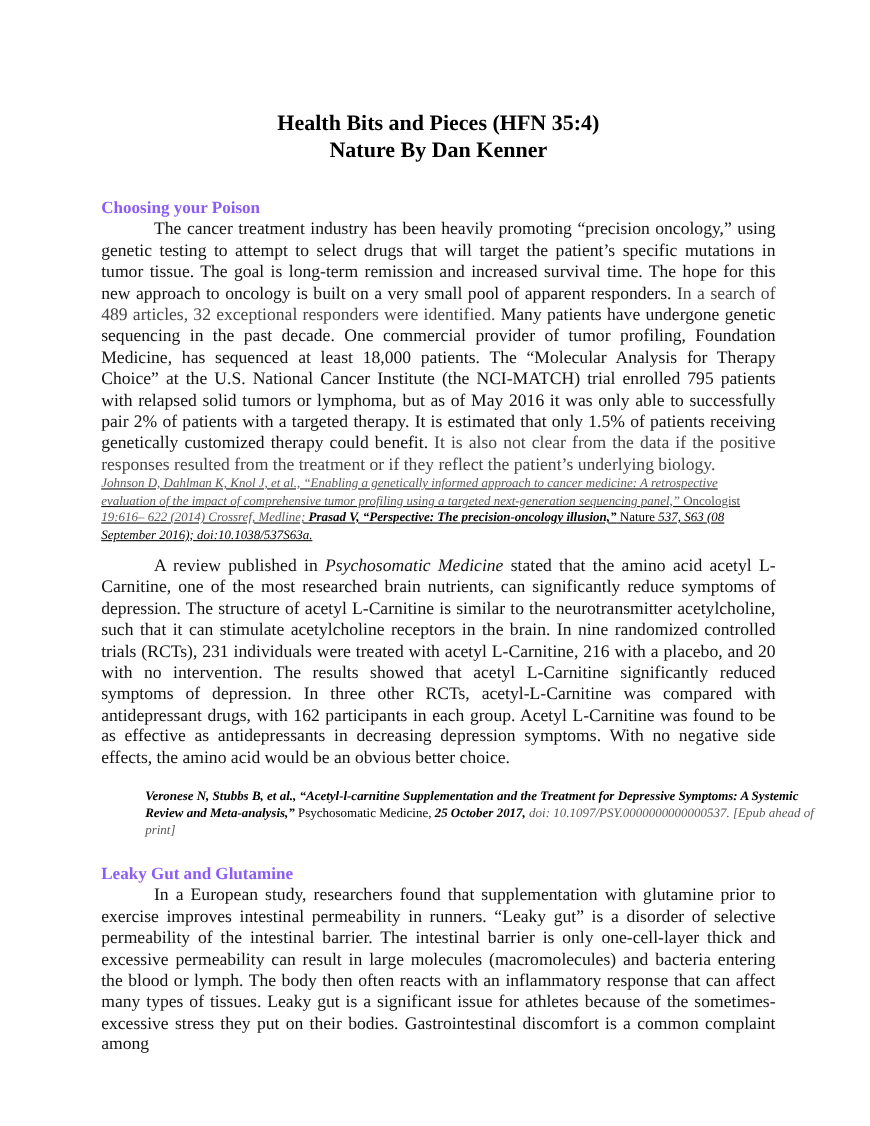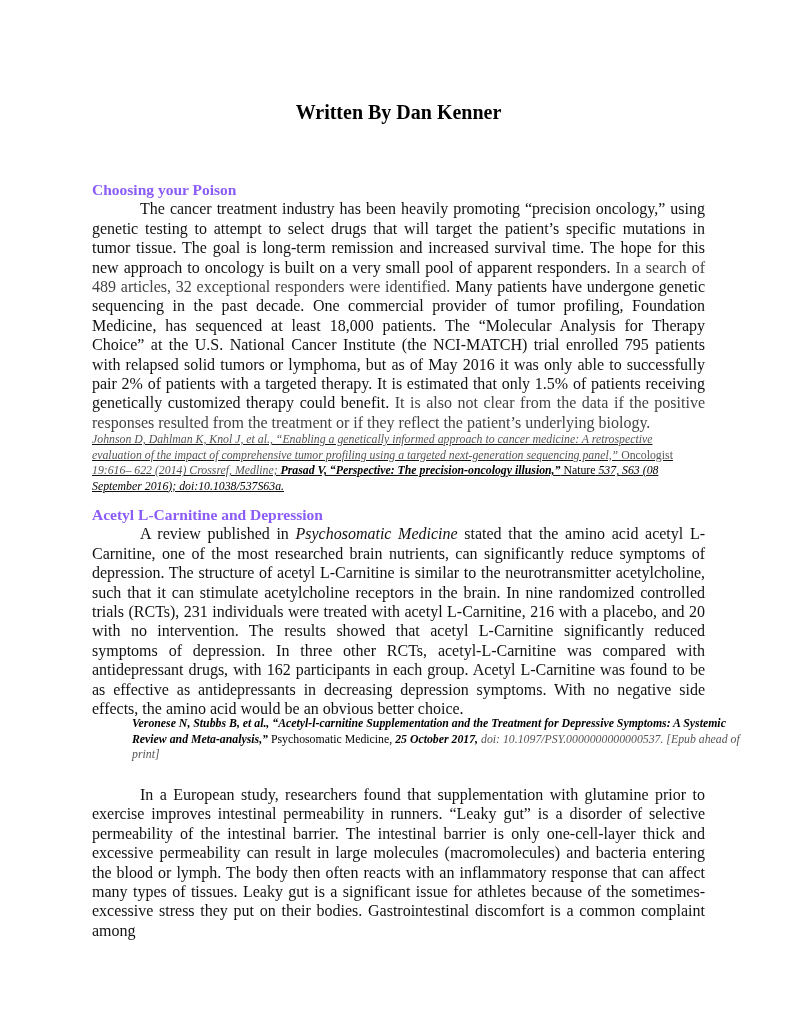--- a/index.html
+++ b/index.html
@@ -28,38 +28,39 @@
   .ref .darkn { color: #000; }
   .block { position: absolute; left: 0; width: 613px; }
   .ital { font-style: italic; }
 </style>
 </head>
 <body>
 
 <div class="page">
 
   <div class="title">
-    <div>Written By Dan Kenner</div>
+    <div>Health Bits and Pieces (HFN 35:4)</div>
+    <div>Nature By Dan Kenner</div>
   </div>
 
   <div class="block" style="top:180px;">
     <h2 class="section-heading">Choosing your Poison</h2>
     <p class="para"><span>The cancer treatment industry has been heavily promoting “precision oncology,” using genetic testing to attempt to select drugs that will target the patient’s specific mutations in tumor tissue. The goal is long-term remission and increased survival time. The hope for this new approach to oncology is built on a very small pool of apparent responders.</span><span class="gray"> In a search of 489 articles, 32 exceptional responders were identified.</span><span> Many patients have undergone genetic sequencing in the past decade. One commercial provider of tumor profiling, Foundation Medicine, has sequenced at least 18,000 patients. The “Molecular Analysis for Therapy Choice” at the U.S. National Cancer Institute (the NCI-MATCH) trial enrolled 795 patients with relapsed solid tumors or lymphoma, but as of May 2016 it was only able to successfully pair 2% of patients with a targeted therapy. It is estimated that only 1.5% of patients receiving genetically customized therapy could benefit.</span><span class="gray"> It is also not clear from the data if the positive responses resulted from the treatment or if they reflect the patient’s underlying biology.</span></p>
   </div>
 
   <div class="block" style="top:432px;text-decoration:underline;">
     <p class="ref"><span>Johnson D, Dahlman K, Knol J, et al., “Enabling a genetically informed approach to cancer medicine: A retrospective evaluation of the impact of comprehensive tumor profiling using a targeted next-generation sequencing panel,”</span><span class="upright"> Oncologist</span><span> 19:616– 622 (2014) Crossref, Medline; </span><span class="dark">Prasad V, “Perspective: The precision-oncology illusion,”</span><span class="darkn upright"> Nature</span><span class="darkn"> 537, S63 (08 September 2016); doi:10.1038/537S63a.</span></p>
   </div>
 
   <div class="block" style="top:505px;">
-    <h2 class="section-heading">Acetyl L-Carnitine and Depression</h2>
     <p class="para"><span>A review published in </span><span class="ital">Psychosomatic Medicine</span><span> stated that the amino acid acetyl L-Carnitine, one of the most researched brain nutrients, can significantly reduce symptoms of depression. The structure of acetyl L-Carnitine is similar to the neurotransmitter acetylcholine, such that it can stimulate acetylcholine receptors in the brain. In nine randomized controlled trials (RCTs), 231 individuals were treated with acetyl L-Carnitine, 216 with a placebo, and 20 with no intervention. The results showed that acetyl L-Carnitine significantly reduced symptoms of depression. In three other RCTs, acetyl-L-Carnitine was compared with antidepressant drugs, with 162 participants in each group. Acetyl L-Carnitine was found to be as effective as antidepressants in decreasing depression symptoms. With no negative side effects, the amino acid would be an obvious better choice.</span></p>
   </div>
 
   <div class="block" style="top:716px;margin-left:40px;">
     <p class="ref"><span class="dark">Veronese N, Stubbs B, et al., “Acetyl-l-carnitine Supplementation and the Treatment for Depressive Symptoms: A Systemic Review and Meta-analysis,”</span><span class="darkn upright"> Psychosomatic Medicine,</span><span class="dark"> 25 October 2017,</span><span> doi: 10.1097/PSY.0000000000000537. [Epub ahead of print]</span></p>
   </div>
 
   <div class="block" style="top:785px;">
+    <h2 class="section-heading">Leaky Gut and Glutamine</h2>
     <p class="para"><span>In a European study, researchers found that supplementation with glutamine prior to exercise improves intestinal permeability in runners. “Leaky gut” is a disorder of selective permeability of the intestinal barrier. The intestinal barrier is only one-cell-layer thick and excessive permeability can result in large molecules (macromolecules) and bacteria entering the blood or lymph. The body then often reacts with an inflammatory response that can affect many types of tissues. Leaky gut is a significant issue for athletes because of the sometimes-excessive stress they put on their bodies. Gastrointestinal discomfort is a common complaint among</span></p>
   </div>
 
 </div>
 
 </body></html>

